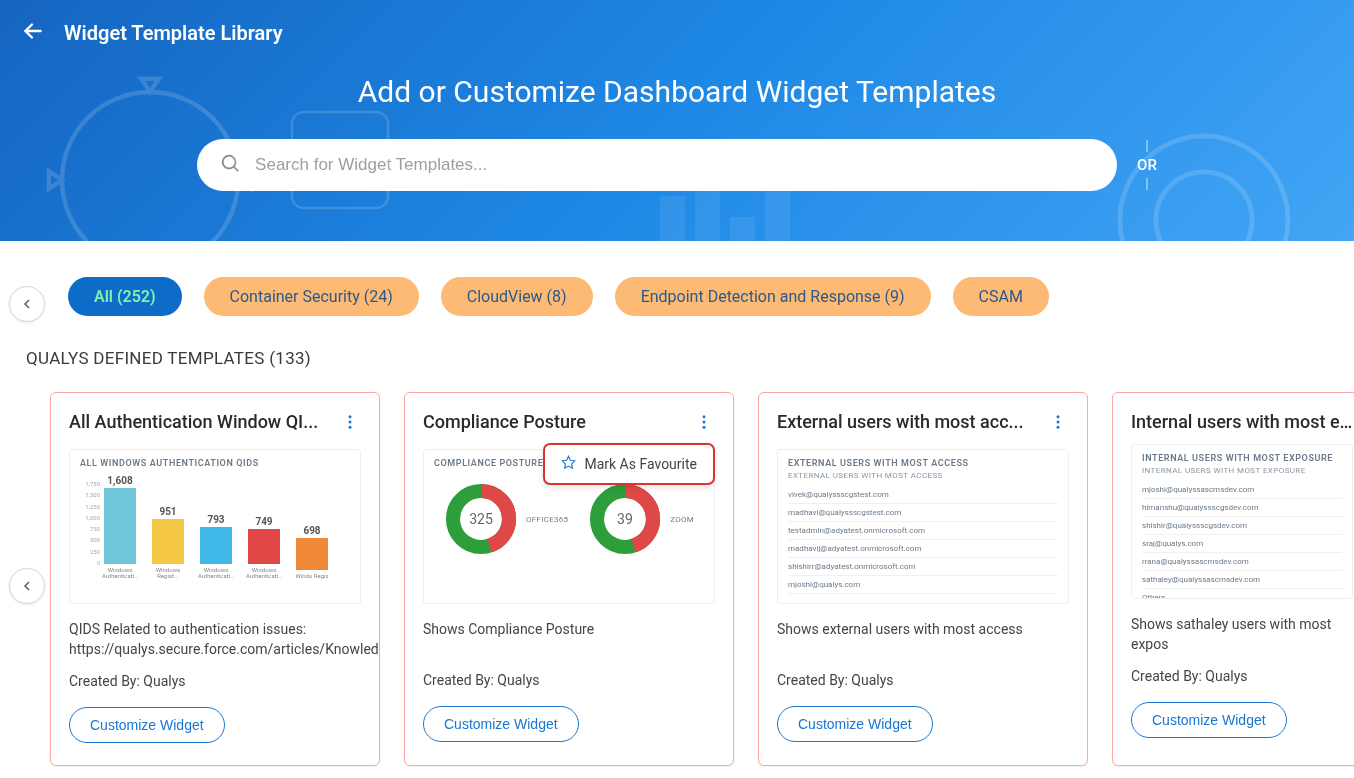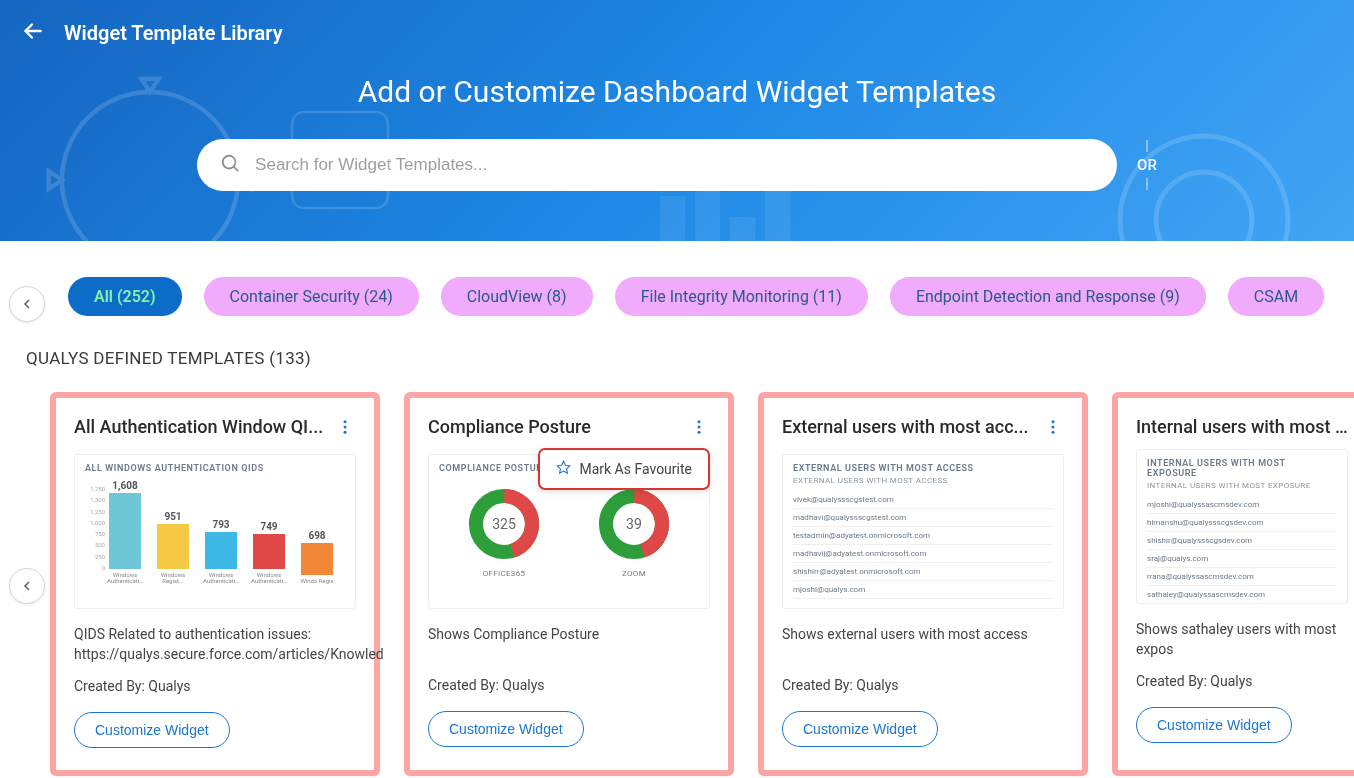--- a/index.html
+++ b/index.html
@@ -22,43 +22,43 @@
 .or-divider::before { top: -2px; }
 .or-divider::after { bottom: -2px; }
 
 .category-row { display: flex; align-items: center; gap: 22px; padding: 36px 0 18px; position: relative; }
 .cat-scroll { display: flex; gap: 22px; overflow: hidden; padding-left: 68px; }
 .nav-circle { position: absolute; width: 36px; height: 36px; border-radius: 50%; background: #fff; border: 1px solid #d5d5d5; display: flex; align-items: center; justify-content: center; cursor: pointer; z-index: 5; box-shadow: 0 1px 3px rgba(0,0,0,0.08); }
 .nav-circle svg { stroke: #5a5a5a; }
 .nav-prev-cat { left: 9px; top: 45px; }
 .chip { padding: 10px 26px; border-radius: 22px; font-size: 16px; white-space: nowrap; cursor: pointer; }
 .chip-active { background: #0d6cc8; color: #86efac; font-weight: 600; }
-.chip-inactive { background: #f0abfc; color: #2a5a8a; }
+.chip-inactive { background: #fdba74; color: #2a5a8a; }
 
 .section-title { font-size: 17px; color: #3a3a3a; letter-spacing: 0.3px; padding: 14px 0 0 26px; }
 
 .cards-row { display: flex; gap: 24px; padding: 24px 0 0 50px; position: relative; }
 .nav-prev-card { left: 9px; top: 200px; }
-.card { width: 330px; background: #fff; border: 6px solid #fca5a5; border-radius: 6px; padding: 18px 18px 22px; box-shadow: 0 1px 2px rgba(0,0,0,0.05); flex-shrink: 0; display: flex; flex-direction: column; position: relative; }
+.card { width: 330px; background: #fff; border: 1px solid #fca5a5; border-radius: 6px; padding: 18px 18px 22px; box-shadow: 0 1px 2px rgba(0,0,0,0.05); flex-shrink: 0; display: flex; flex-direction: column; position: relative; }
 .card-header { display: flex; align-items: flex-start; justify-content: space-between; margin-bottom: 12px; }
 .card-title { font-size: 18px; color: #2a2a2a; font-weight: 500; white-space: nowrap; overflow: hidden; text-overflow: ellipsis; max-width: 260px; }
 .card-menu { color: #1976d2; cursor: pointer; padding: 2px; }
 .card-preview { height: 155px; border: 1px solid #eee; border-radius: 3px; padding: 8px 10px; overflow: hidden; margin-bottom: 16px; }
 .preview-title { font-size: 9px; letter-spacing: 0.6px; color: #6b7a8a; font-weight: 600; }
 .preview-sub { font-size: 8px; letter-spacing: 0.4px; color: #8a96a3; margin-top: 3px; }
 
 .bar-chart { display: flex; align-items: flex-end; gap: 12px; height: 100px; margin-top: 12px; padding-left: 22px; position: relative; }
 .bar-axis { position: absolute; left: 0; top: 0; bottom: 14px; width: 20px; display: flex; flex-direction: column; justify-content: space-between; font-size: 6px; color: #aaa; text-align: right; }
 .bar-item { display: flex; flex-direction: column; align-items: center; }
 .bar-val { font-size: 10px; color: #555; font-weight: 700; margin-bottom: 2px; }
 .bar-rect { width: 32px; }
 .bar-label { font-size: 6px; color: #888; margin-top: 3px; text-align: center; width: 36px; line-height: 1.1; }
 
 .donut-row { display: flex; justify-content: space-around; margin-top: 14px; }
-.donut-item { display: flex; flex-direction: column; align-items: center; gap: 8px; }
+.donut-item { display: flex; flex-direction: row; align-items: center; gap: 8px; }
 .donut-label { font-size: 8px; color: #7a7a7a; letter-spacing: 0.3px; }
 
 .user-list { margin-top: 6px; }
 .user-row { font-size: 8px; color: #6b7a8a; padding: 4px 0; border-bottom: 1px solid #f0f0f0; }
 
 .fav-popup { position: absolute; top: 50px; right: 18px; background: #fff; border: 2.5px solid #d93434; border-radius: 7px; padding: 10px 16px; display: flex; align-items: center; gap: 8px; font-size: 14px; color: #444; z-index: 10; box-shadow: 0 2px 6px rgba(0,0,0,0.12); }
 .fav-star { color: #1976d2; }
 
 .card-desc { font-size: 14px; color: #454545; line-height: 1.4; margin-bottom: 14px; min-height: 38px; }
 .card-creator { font-size: 14px; color: #454545; margin-bottom: 18px; }
@@ -115,21 +115,20 @@
 <div class="category-row">
   <div class="nav-circle nav-prev-cat">
     <svg width="16" height="16" viewBox="0 0 24 24" fill="none" stroke-width="2.2">
         <path d="M15 18l-6-6 6-6"></path>
       </svg>
   </div>
   <div class="cat-scroll" id="cat-scroll">
       <div class="chip chip-active">All (252)</div>
       <div class="chip chip-inactive">Container Security (24)</div>
       <div class="chip chip-inactive">CloudView (8)</div>
-      <div class="chip chip-inactive">File Integrity Monitoring (11)</div>
       <div class="chip chip-inactive">Endpoint Detection and Response (9)</div>
       <div class="chip chip-inactive">CSAM</div>
     </div>
 </div>
 
 <div class="section-title">QUALYS DEFINED TEMPLATES (133)</div>
 
 <div class="cards-row">
   <div class="nav-circle nav-prev-card">
     <svg width="16" height="16" viewBox="0 0 24 24" fill="none" stroke-width="2.2">

